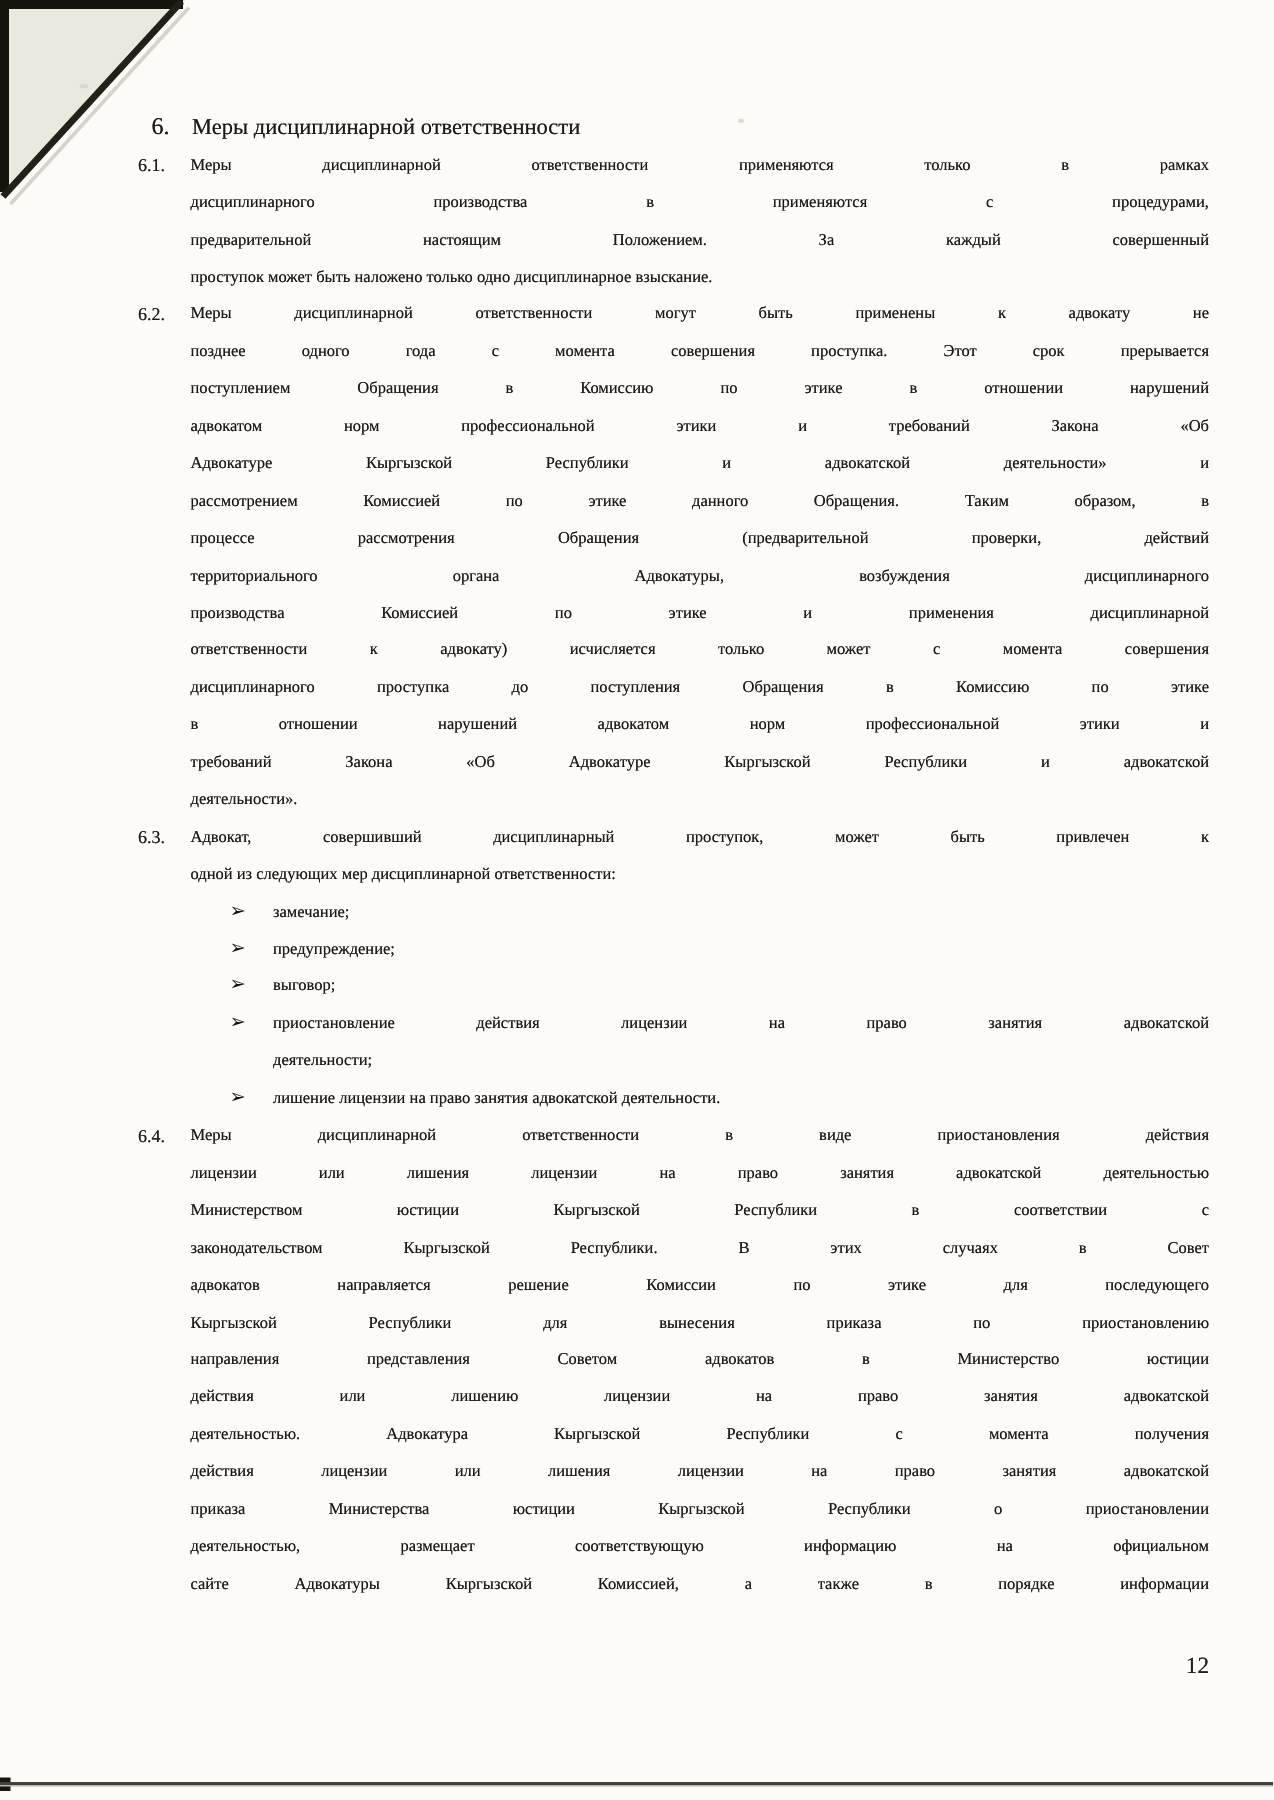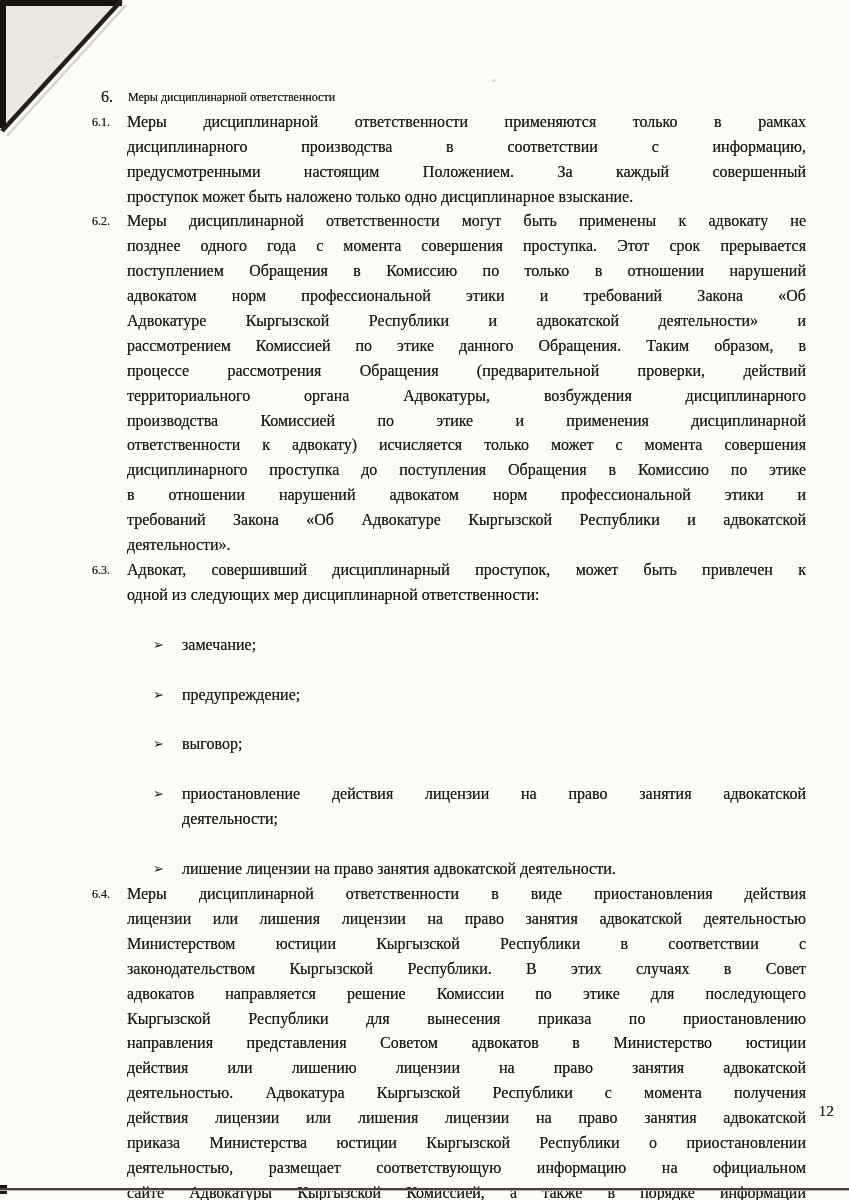--- a/index.html
+++ b/index.html
@@ -14,45 +14,44 @@
     position:relative;
     width:849px;height:1200px;
     background:var(--paper);
     overflow:hidden;
     font-family:"Liberation Serif","DejaVu Serif",serif;
     color:var(--ink);
   }
   .fold{position:absolute;left:0;top:0;pointer-events:none;}
   .content{position:absolute;left:90px;top:73px;width:716px;}
   .line{
-    font-size:16px;
+    font-size:11px;
     line-height:24.9px;
     height:24.9px;
     white-space:normal;
     text-shadow:0 0 0.35px rgba(25,22,18,0.75);
   }
   .line.j{text-align:justify;text-align-last:justify;}
   .heading{position:relative;height:24.9px;}
   .h-num{position:absolute;left:11px;top:0;font-size:16px;line-height:24.9px;text-shadow:0 0 0.35px rgba(25,22,18,0.75);}
-  .h-text{display:block;margin-left:38px;font-size:12px;line-height:24.9px;text-shadow:0 0 0.35px rgba(25,22,18,0.75);margin-top:12px;}
+  .h-text{display:block;margin-left:38px;font-size:15px;line-height:24.9px;text-shadow:0 0 0.35px rgba(25,22,18,0.75);}
   .section{position:relative;}
   .sec-num{position:absolute;left:2px;top:0;font-size:12px;line-height:24.9px;text-shadow:0 0 0.35px rgba(25,22,18,0.75);}
   .sec-body{margin-left:37px;}
   .bullet{position:relative;margin-left:26px;}
   .bullet .glyph{
     position:absolute;left:0;top:0;
     font-family:"DejaVu Sans",sans-serif;
     font-size:13px;line-height:24.9px;color:#121110;
   }
-  .bullet .b-body{margin-left:29px;margin-top:25px;}
+  .bullet .b-body{margin-left:29px;}
   .pagenum{
     position:absolute;left:0;top:1102px;width:806px;
     text-align:right;font-size:15.5px;color:#22211e;
     text-shadow:0 0 0.3px rgba(25,22,18,0.7);
-    padding-left:28px;
   }
   .scan-line{position:absolute;left:0;top:1188px;width:849px;height:2px;background:var(--scan_line);}
   .scan-line-soft{position:absolute;left:0;top:1190px;width:849px;height:1px;background:#b8b3ac;}
   .scan-nub{position:absolute;left:0;top:1185px;width:7px;height:9px;background:#1a1713;}
   .speck1{position:absolute;left:492px;top:79px;width:4px;height:3px;background:#dedacf;border-radius:50%;}
   .speck2{position:absolute;left:53px;top:56px;width:6px;height:3px;background:#dcd8cb;border-radius:50%;}
 </style>
 </head>
 <body>
 
@@ -72,31 +71,31 @@
   <div class="content">
     <div class="heading">
       <span class="h-num">6.</span>
       <span class="h-text">Меры дисциплинарной ответственности</span>
     </div>
     <div id="sections">
         <div class="section">
           <span class="sec-num">6.1.</span>
           <div class="sec-body">
             <div class="line j">Меры дисциплинарной ответственности применяются только в рамках</div>
-            <div class="line j">дисциплинарного производства в соответствии с информацию,</div>
-            <div class="line j">предусмотренными настоящим Положением. За каждый совершенный</div>
+            <div class="line j">дисциплинарного производства в применяются с процедурами,</div>
+            <div class="line j">предварительной настоящим Положением. За каждый совершенный</div>
             <div class="line">проступок может быть наложено только одно дисциплинарное взыскание.</div>
           </div>
         </div>
         <div class="section">
           <span class="sec-num">6.2.</span>
           <div class="sec-body">
             <div class="line j">Меры дисциплинарной ответственности могут быть применены к адвокату не</div>
             <div class="line j">позднее одного года с момента совершения проступка. Этот срок прерывается</div>
-            <div class="line j">поступлением Обращения в Комиссию по только в отношении нарушений</div>
+            <div class="line j">поступлением Обращения в Комиссию по этике в отношении нарушений</div>
             <div class="line j">адвокатом норм профессиональной этики и требований Закона «Об</div>
             <div class="line j">Адвокатуре Кыргызской Республики и адвокатской деятельности» и</div>
             <div class="line j">рассмотрением Комиссией по этике данного Обращения. Таким образом, в</div>
             <div class="line j">процессе рассмотрения Обращения (предварительной проверки, действий</div>
             <div class="line j">территориального органа Адвокатуры, возбуждения дисциплинарного</div>
             <div class="line j">производства Комиссией по этике и применения дисциплинарной</div>
             <div class="line j">ответственности к адвокату) исчисляется только может с момента совершения</div>
             <div class="line j">дисциплинарного проступка до поступления Обращения в Комиссию по этике</div>
             <div class="line j">в отношении нарушений адвокатом норм профессиональной этики и</div>
             <div class="line j">требований Закона «Об Адвокатуре Кыргызской Республики и адвокатской</div>

